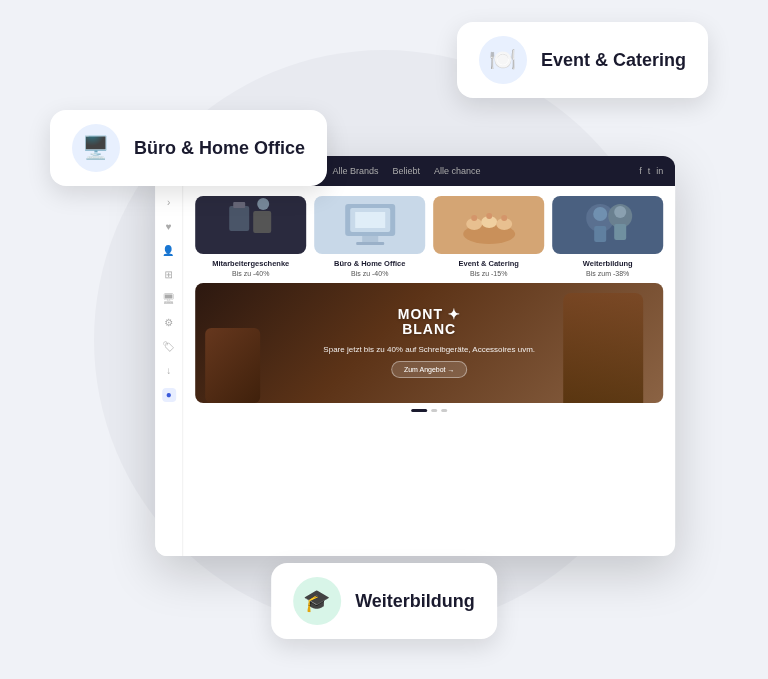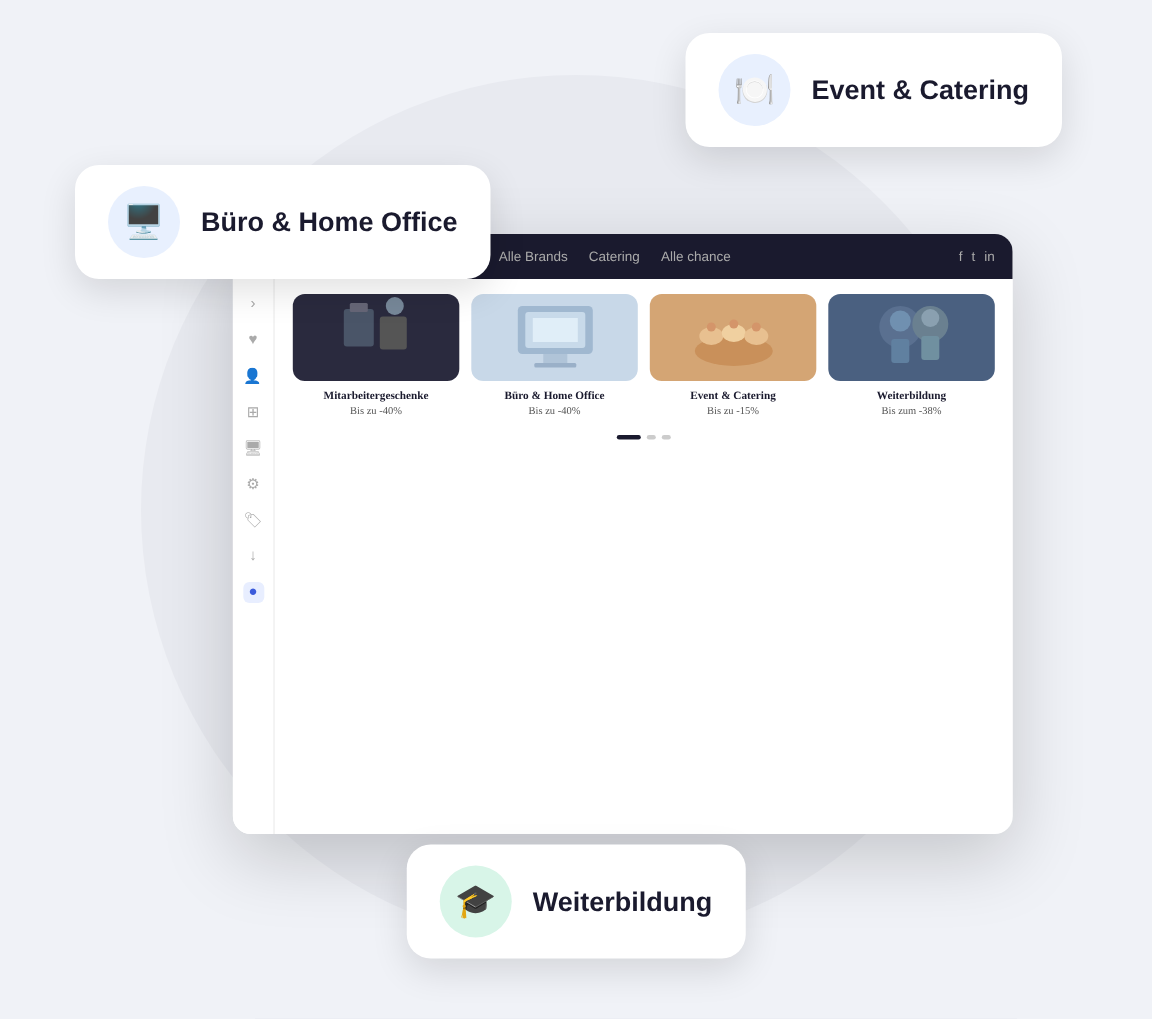--- a/index.html
+++ b/index.html
@@ -187,21 +187,20 @@
       display: flex;
       gap: 6px;
       color: #aaa;
       font-size: 9px;
     }
 
     
     .categories-area {
       padding: 10px 12px 6px;
       flex-shrink: 0;
-      font-family: Liberation Serif, serif;
     }
 
     .categories-grid {
       display: flex;
       gap: 8px;
     }
 
     .category-card {
       flex: 1;
       display: flex;
@@ -398,21 +397,21 @@
 
   <div class="main-content">
 
     <div class="top-nav">
       <button class="nav-btn">
         <span>≡</span>
         <span>Alle Kategorien</span>
       </button>
       <span class="nav-link">Neu</span>
       <span class="nav-link-gray">Alle Brands</span>
-      <span class="nav-link-gray">Catering</span>
+      <span class="nav-link-gray">Beliebt</span>
       <span class="nav-link-gray">Alle chance</span>
       <div class="nav-icons">
         <span>f</span>
         <span>t</span>
         <span>in</span>
       </div>
     </div>
 
     <div class="categories-area">
       <div class="categories-grid">
@@ -473,20 +472,35 @@
           </div>
           <div class="category-name">Weiterbildung</div>
           <div class="category-discount">Bis zum -38%</div>
         </div>
 
 
       </div>
     </div>
 
     <div class="banner-area">
+      <div class="banner">
+
+        <div class="banner-bag"></div>
+
+        <div class="banner-person"></div>
+
+        <div class="montblanc-logo">
+          <div class="banner-title">
+            MONT ✦<br>BLANC
+          </div>
+        </div>
+        <div class="banner-subtitle">Spare jetzt bis zu 40% auf
+Schreibgeräte, Accessoires uvm.</div>
+        <button class="banner-btn">Zum Angebot →</button>
+      </div>
 
       <div class="banner-dots">
         <div class="dot active"></div>
         <div class="dot inactive"></div>
         <div class="dot inactive"></div>
       </div>
     </div>
   </div>
 </div>
 

